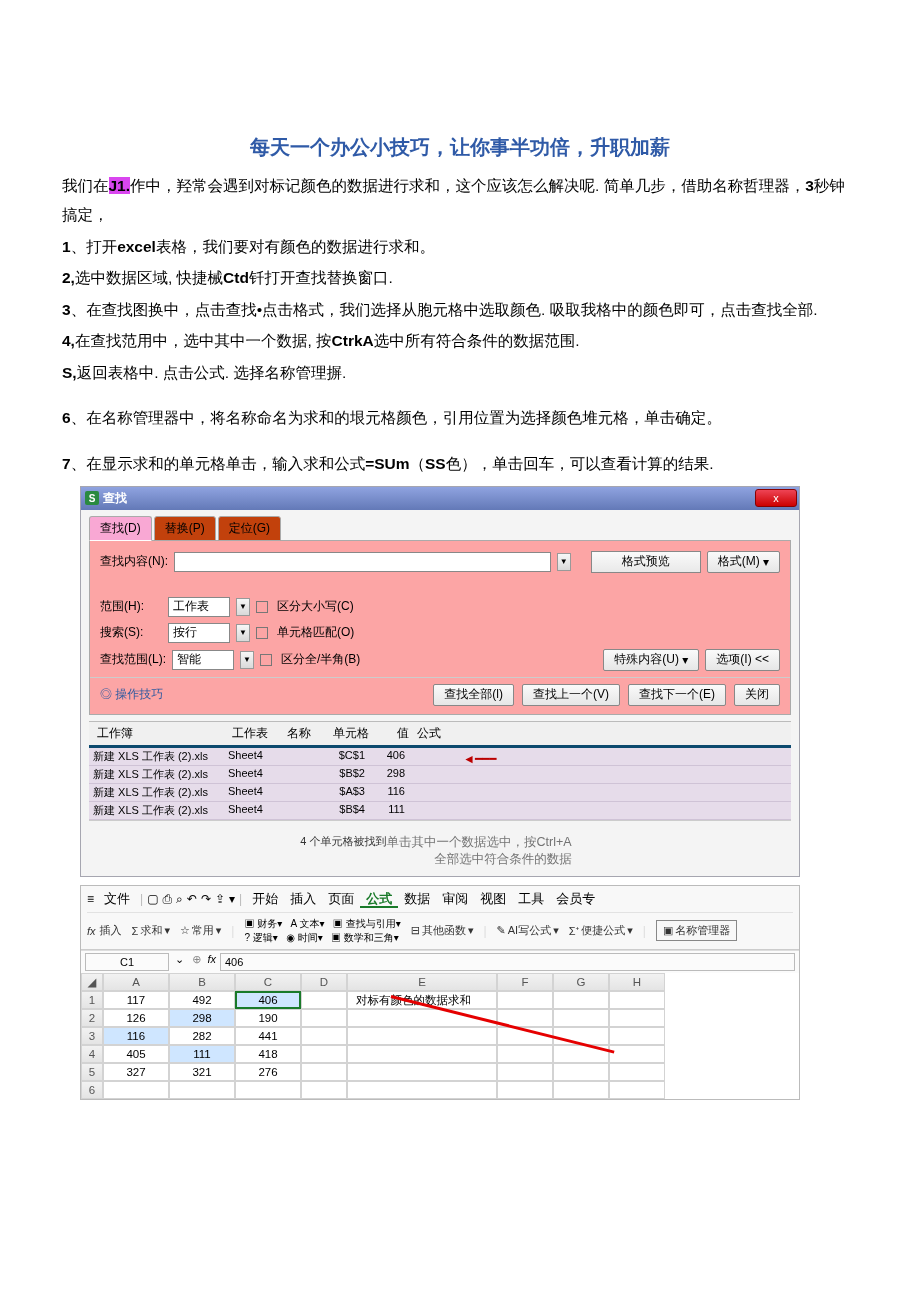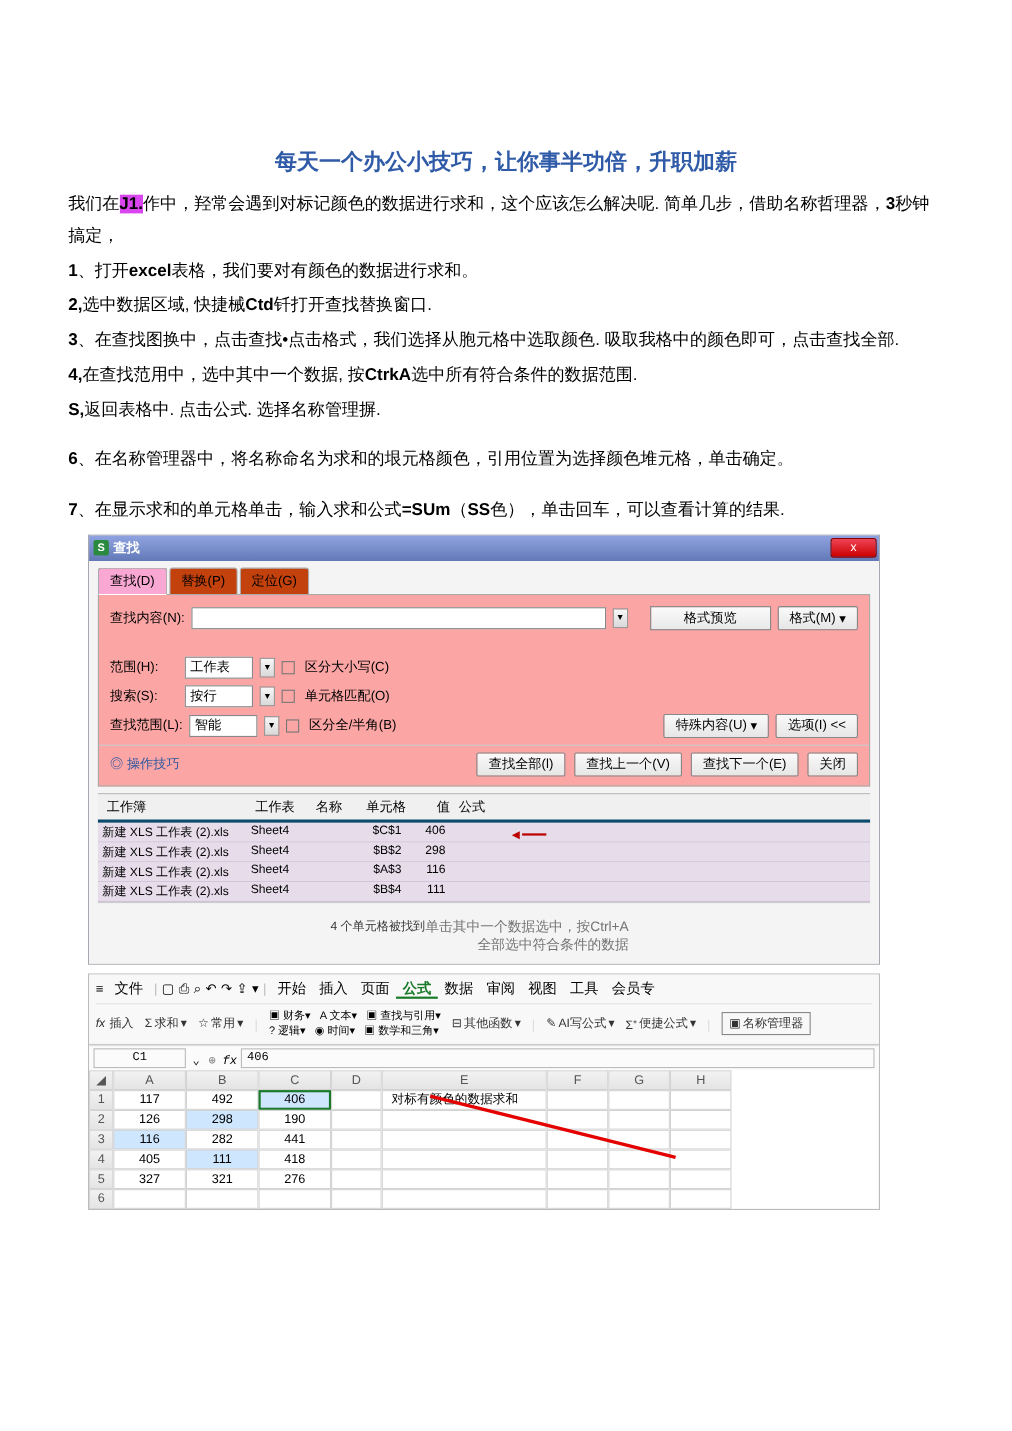--- a/index.html
+++ b/index.html
@@ -59,21 +59,21 @@
   .anno { color:#737373; font-size:12.5px; text-align:right; padding-right:8px;}
   .arrow { position:absolute; left:370px; top:3px; color:#b00; font-size:12px;}
 
   
   .dlg2 { margin:8px 0 0 18px; width:720px; font-size:12px; border:1px solid #bbb; filter: blur(0.2px);}
   .ribbon { padding:4px 6px; background:#f8f8f8; border-bottom:1px solid #ccc;}
   .rrow { display:flex; align-items:center; gap:8px; }
   .rrow .ritem { display:flex; align-items:center; gap:2px; font-size:11px; color:#333;}
   .rmenu { font-size:13px; padding:0 6px; }
   .rmenu.active { color:#1a7a2a; border-bottom:2px solid #1a7a2a; font-weight:bold;}
-  .funcbar { display:flex; align-items:flex-end; border-top:1px solid #ddd; padding:2px 4px; background:#fbfbfb;font-family:Liberation Mono, monospace;}
+  .funcbar { display:flex; align-items:flex-start; border-top:1px solid #ddd; padding:2px 4px; background:#fbfbfb;}
   .namebox { border:1px solid #bbb; width:84px; height:18px; display:flex;align-items:center;justify-content:center; font-size:11px; margin-right:6px;}
   .fxbox{flex:1; border:1px solid #bbb; height:18px; display:flex;align-items:center; padding:0 4px; font-size:11px;}
   .sheet { display:grid; grid-template-columns: 22px 66px 66px 66px 46px 150px 56px 56px 56px; }
   .sheet > div { border:1px solid #d3d3d3; padding:1px 4px; text-align:center; font-size:11.5px; background:#fff; height:18px; line-height:15px;}
   .sheet .hdr { background:linear-gradient(#f2f2f2,#e4e4e4); color:#555;}
   .sheet .rowhdr { background:linear-gradient(#f2f2f2,#e4e4e4); color:#555;}
   .sheet .hl-cell { background:#cfe6ff; }
   .sheet .sel-cell { outline:2px solid #1a7a2a; outline-offset:-2px; }
   .sheet .emerg { text-align:left; padding-left:8px;}
   .redline { position:absolute; width:230px; height:3px; background:#e50000; transform:rotate(14deg); transform-origin:left; left:310px; top:22px;}

